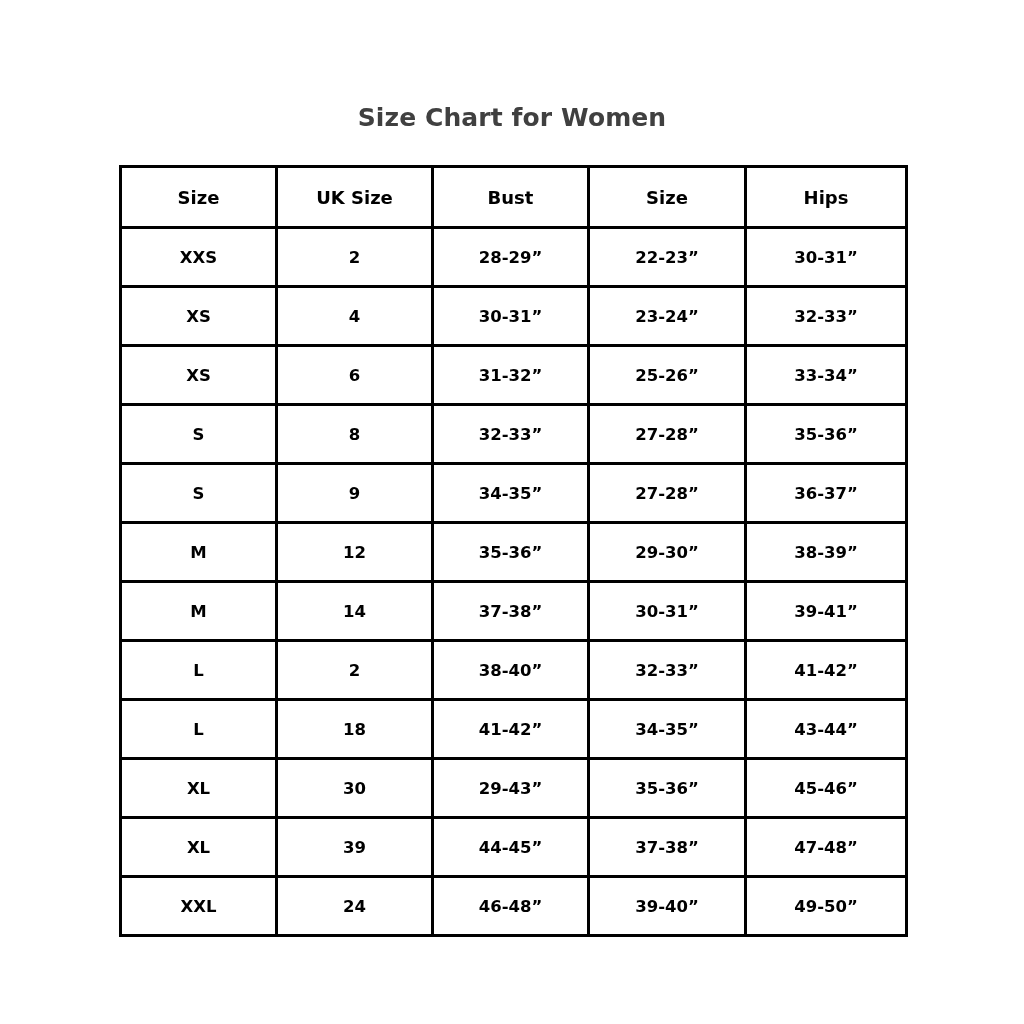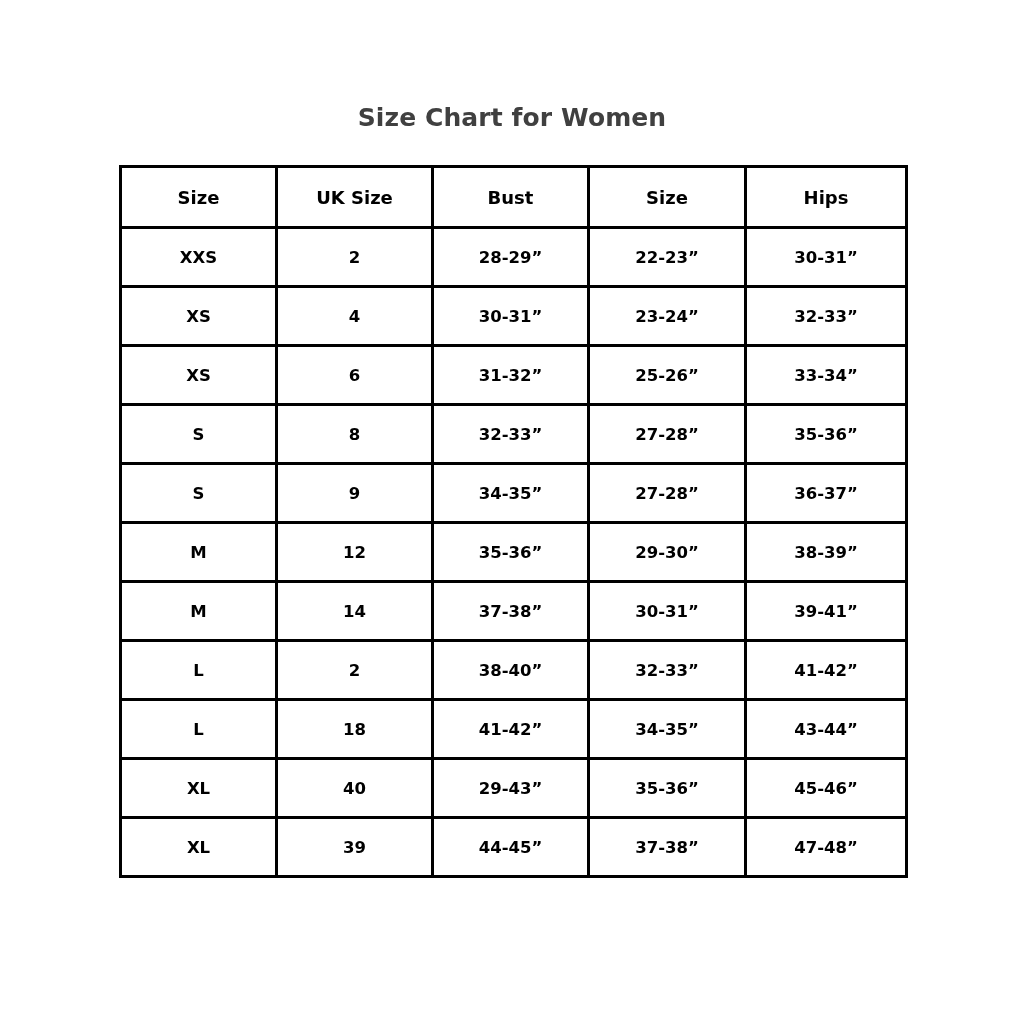--- a/index.html
+++ b/index.html
@@ -148,29 +148,36 @@
         </tr>
         <tr>
           <td>L</td>
           <td>18</td>
           <td>41-42”</td>
           <td>34-35”</td>
           <td>43-44”</td>
         </tr>
         <tr>
           <td>XL</td>
-          <td>40</td>
+          <td>30</td>
           <td>29-43”</td>
           <td>35-36”</td>
           <td>45-46”</td>
         </tr>
         <tr>
           <td>XL</td>
           <td>39</td>
           <td>44-45”</td>
           <td>37-38”</td>
           <td>47-48”</td>
         </tr>
+        <tr>
+          <td>XXL</td>
+          <td>24</td>
+          <td>46-48”</td>
+          <td>39-40”</td>
+          <td>49-50”</td>
+        </tr>
       </tbody>
     </table>
   </div>
 
 </div>
 
 </body></html>

